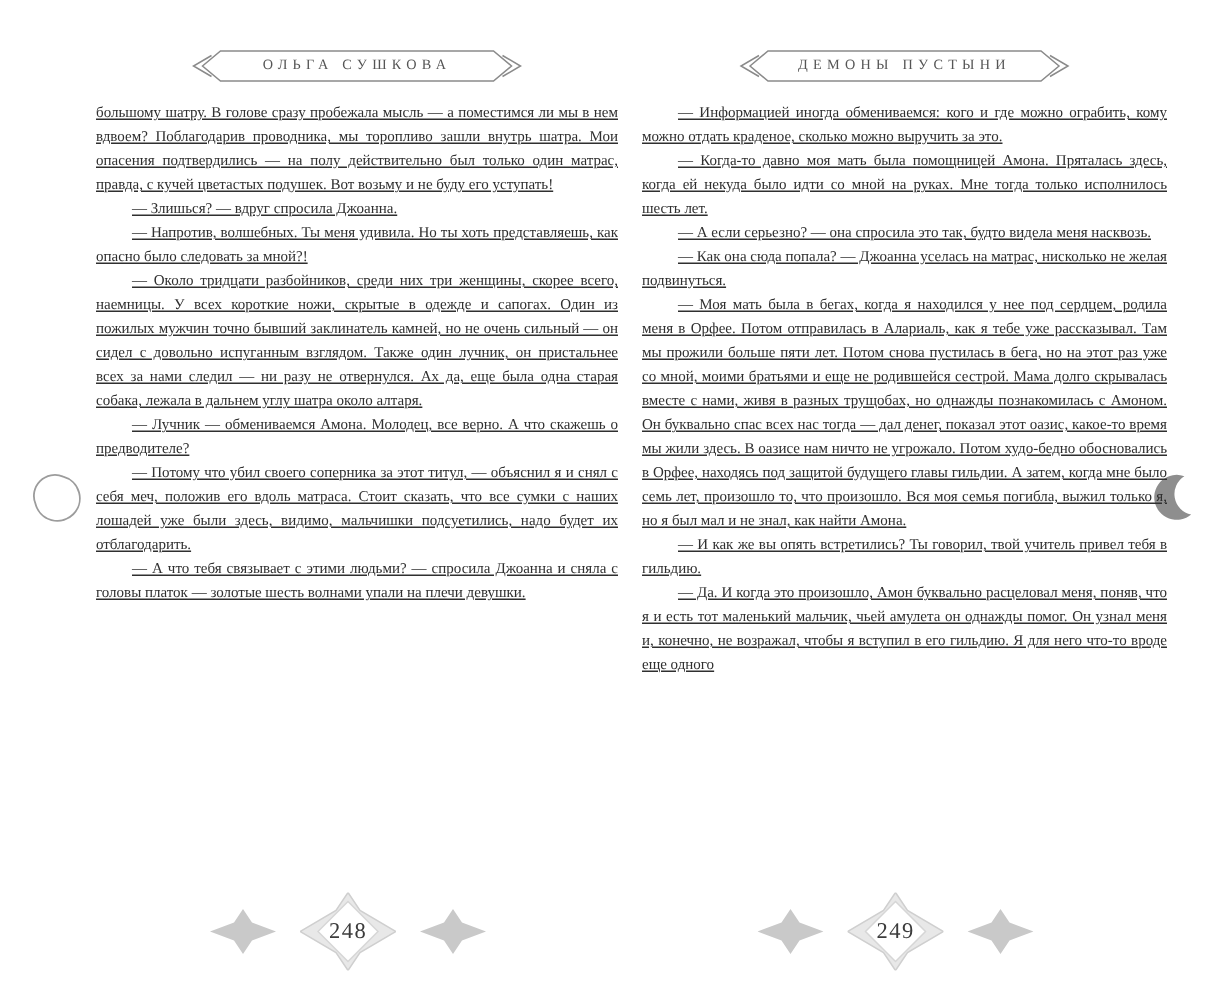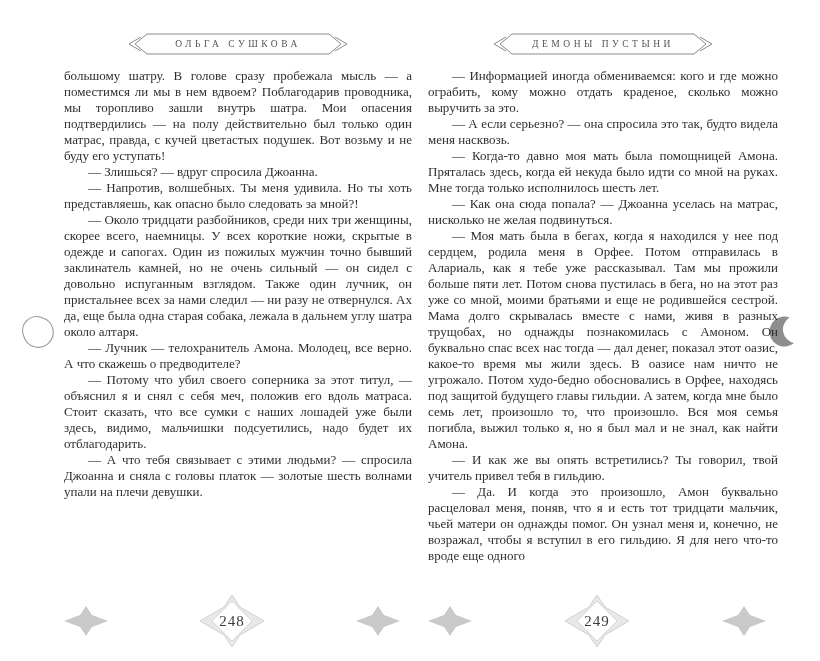--- a/index.html
+++ b/index.html
@@ -12,27 +12,27 @@
 
   
   .banner{position:relative;width:224px;height:28px;margin:0 auto;}
   .banner svg{position:absolute;left:0;top:0;}
   .banner-text{position:absolute;left:0;right:0;top:0;bottom:0;
                display:flex;align-items:center;justify-content:center;
                font-family:"Liberation Serif", serif;font-size:9.5px;letter-spacing:3.5px;
                color:#555;white-space:nowrap;}
 
   
-  .bodytext{margin-top:10px;font-size:13px;line-height:16px;text-align:justify;}
+  .bodytext{margin-top:10px;font-size:10px;line-height:16px;text-align:justify;text-decoration:underline;}
   .bodytext p{margin:0;text-indent:24px;}
   .bodytext p.cont{text-indent:0;}
 
   
   .pagefoot{position:absolute;left:0;right:12px;bottom:14px;height:52px;
-            display:flex;align-items:center;justify-content:space-between;gap:16px;}
+            display:flex;align-items:center;justify-content:center;gap:16px;}
   .medallion{position:relative;width:64px;height:52px;flex:0 0 auto;}
   .medallion svg{position:absolute;left:0;top:0;}
   .page-num{position:absolute;left:0;right:0;top:0;bottom:0;
             display:flex;align-items:center;justify-content:center;
             font-size:15px;letter-spacing:1px;color:#3c3c3c;}
   .side-orn{flex:0 0 auto;}
 
   
   .moon{position:absolute;}
   #moon-left{left:20px;top:314px;transform:rotate(45deg);}
@@ -58,21 +58,21 @@
         <polyline points="209,7 221,14 209,21" fill="none" stroke="#8a8a8a" stroke-width="1"></polyline>
       </svg>
       <span class="banner-text">ОЛЬГА СУШКОВА</span>
     </header>
 
     <div class="bodytext">
       <p class="cont">большому шатру. В голове сразу пробежала мысль — а поместимся ли мы в нем вдвоем? Поблагодарив проводника, мы торопливо зашли внутрь шатра. Мои опасения подтвердились — на полу действительно был только один матрас, правда, с кучей цветастых подушек. Вот возьму и не буду его уступать!</p>
       <p>— Злишься? — вдруг спросила Джоанна.</p>
       <p>— Напротив, волшебных. Ты меня удивила. Но ты хоть представляешь, как опасно было следовать за мной?!</p>
       <p>— Около тридцати разбойников, среди них три женщины, скорее всего, наемницы. У всех короткие ножи, скрытые в одежде и сапогах. Один из пожилых мужчин точно бывший заклинатель камней, но не очень сильный — он сидел с довольно испуганным взглядом. Также один лучник, он пристальнее всех за нами следил — ни разу не отвернулся. Ах да, еще была одна старая собака, лежала в дальнем углу шатра около алтаря.</p>
-      <p>— Лучник — телохранитель Амона. Молодец, все верно. А что скажешь о предводителе?</p>
+      <p>— Лучник — обмениваемся Амона. Молодец, все верно. А что скажешь о предводителе?</p>
       <p>— Потому что убил своего соперника за этот титул, — объяснил я и снял с себя меч, положив его вдоль матраса. Стоит сказать, что все сумки с наших лошадей уже были здесь, видимо, мальчишки подсуетились, надо будет их отблагодарить.</p>
       <p>— А что тебя связывает с этими людьми? — спросила Джоанна и сняла с головы платок — золотые шесть волнами упали на плечи девушки.</p>
     </div>
 
     <footer class="pagefoot">
       <svg class="side-orn" width="44" height="30" viewBox="0 0 44 30">
         <polygon points="22,0 28,9 44,15 28,21 22,30 16,21 0,15 16,9" fill="#c9c9c9"></polygon>
       </svg>
       <div class="medallion">
         <svg width="64" height="52" viewBox="0 0 64 52">
@@ -92,26 +92,26 @@
       <svg width="224" height="28" viewBox="0 0 224 28">
         <polygon points="9,14 21,4 203,4 215,14 203,24 21,24" fill="#ffffff" stroke="#8a8a8a" stroke-width="1"></polygon>
         <polyline points="15,7 3,14 15,21" fill="none" stroke="#8a8a8a" stroke-width="1"></polyline>
         <polyline points="209,7 221,14 209,21" fill="none" stroke="#8a8a8a" stroke-width="1"></polyline>
       </svg>
       <span class="banner-text">ДЕМОНЫ ПУСТЫНИ</span>
     </header>
 
     <div class="bodytext">
       <p>— Информацией иногда обмениваемся: кого и где можно ограбить, кому можно отдать краденое, сколько можно выручить за это.</p>
+      <p>— Когда-то давно моя мать была помощницей Амона. Пряталась здесь, когда ей некуда было идти со мной на руках. Мне тогда только исполнилось шесть лет.</p>
       <p>— А если серьезно? — она спросила это так, будто видела меня насквозь.</p>
-      <p>— Когда-то давно моя мать была помощницей Амона. Пряталась здесь, когда ей некуда было идти со мной на руках. Мне тогда только исполнилось шесть лет.</p>
       <p>— Как она сюда попала? — Джоанна уселась на матрас, нисколько не желая подвинуться.</p>
       <p>— Моя мать была в бегах, когда я находился у нее под сердцем, родила меня в Орфее. Потом отправилась в Алариаль, как я тебе уже рассказывал. Там мы прожили больше пяти лет. Потом снова пустилась в бега, но на этот раз уже со мной, моими братьями и еще не родившейся сестрой. Мама долго скрывалась вместе с нами, живя в разных трущобах, но однажды познакомилась с Амоном. Он буквально спас всех нас тогда — дал денег, показал этот оазис, какое-то время мы жили здесь. В оазисе нам ничто не угрожало. Потом худо-бедно обосновались в Орфее, находясь под защитой будущего главы гильдии. А затем, когда мне было семь лет, произошло то, что произошло. Вся моя семья погибла, выжил только я, но я был мал и не знал, как найти Амона.</p>
       <p>— И как же вы опять встретились? Ты говорил, твой учитель привел тебя в гильдию.</p>
-      <p>— Да. И когда это произошло, Амон буквально расцеловал меня, поняв, что я и есть тот тридцати мальчик, чьей матери он однажды помог. Он узнал меня и, конечно, не возражал, чтобы я вступил в его гильдию. Я для него что-то вроде еще одного</p>
+      <p>— Да. И когда это произошло, Амон буквально расцеловал меня, поняв, что я и есть тот маленький мальчик, чьей амулета он однажды помог. Он узнал меня и, конечно, не возражал, чтобы я вступил в его гильдию. Я для него что-то вроде еще одного</p>
     </div>
 
     <footer class="pagefoot">
       <svg class="side-orn" width="44" height="30" viewBox="0 0 44 30">
         <polygon points="22,0 28,9 44,15 28,21 22,30 16,21 0,15 16,9" fill="#c9c9c9"></polygon>
       </svg>
       <div class="medallion">
         <svg width="64" height="52" viewBox="0 0 64 52">
           <polygon points="32,0 40,12 64,26 40,40 32,52 24,40 0,26 24,12" fill="#e8e8e8" stroke="#cfcfcf" stroke-width="1"></polygon>
           <polygon points="32,6 52,26 32,46 12,26" fill="#ffffff" stroke="#d6d6d6" stroke-width="1"></polygon>

